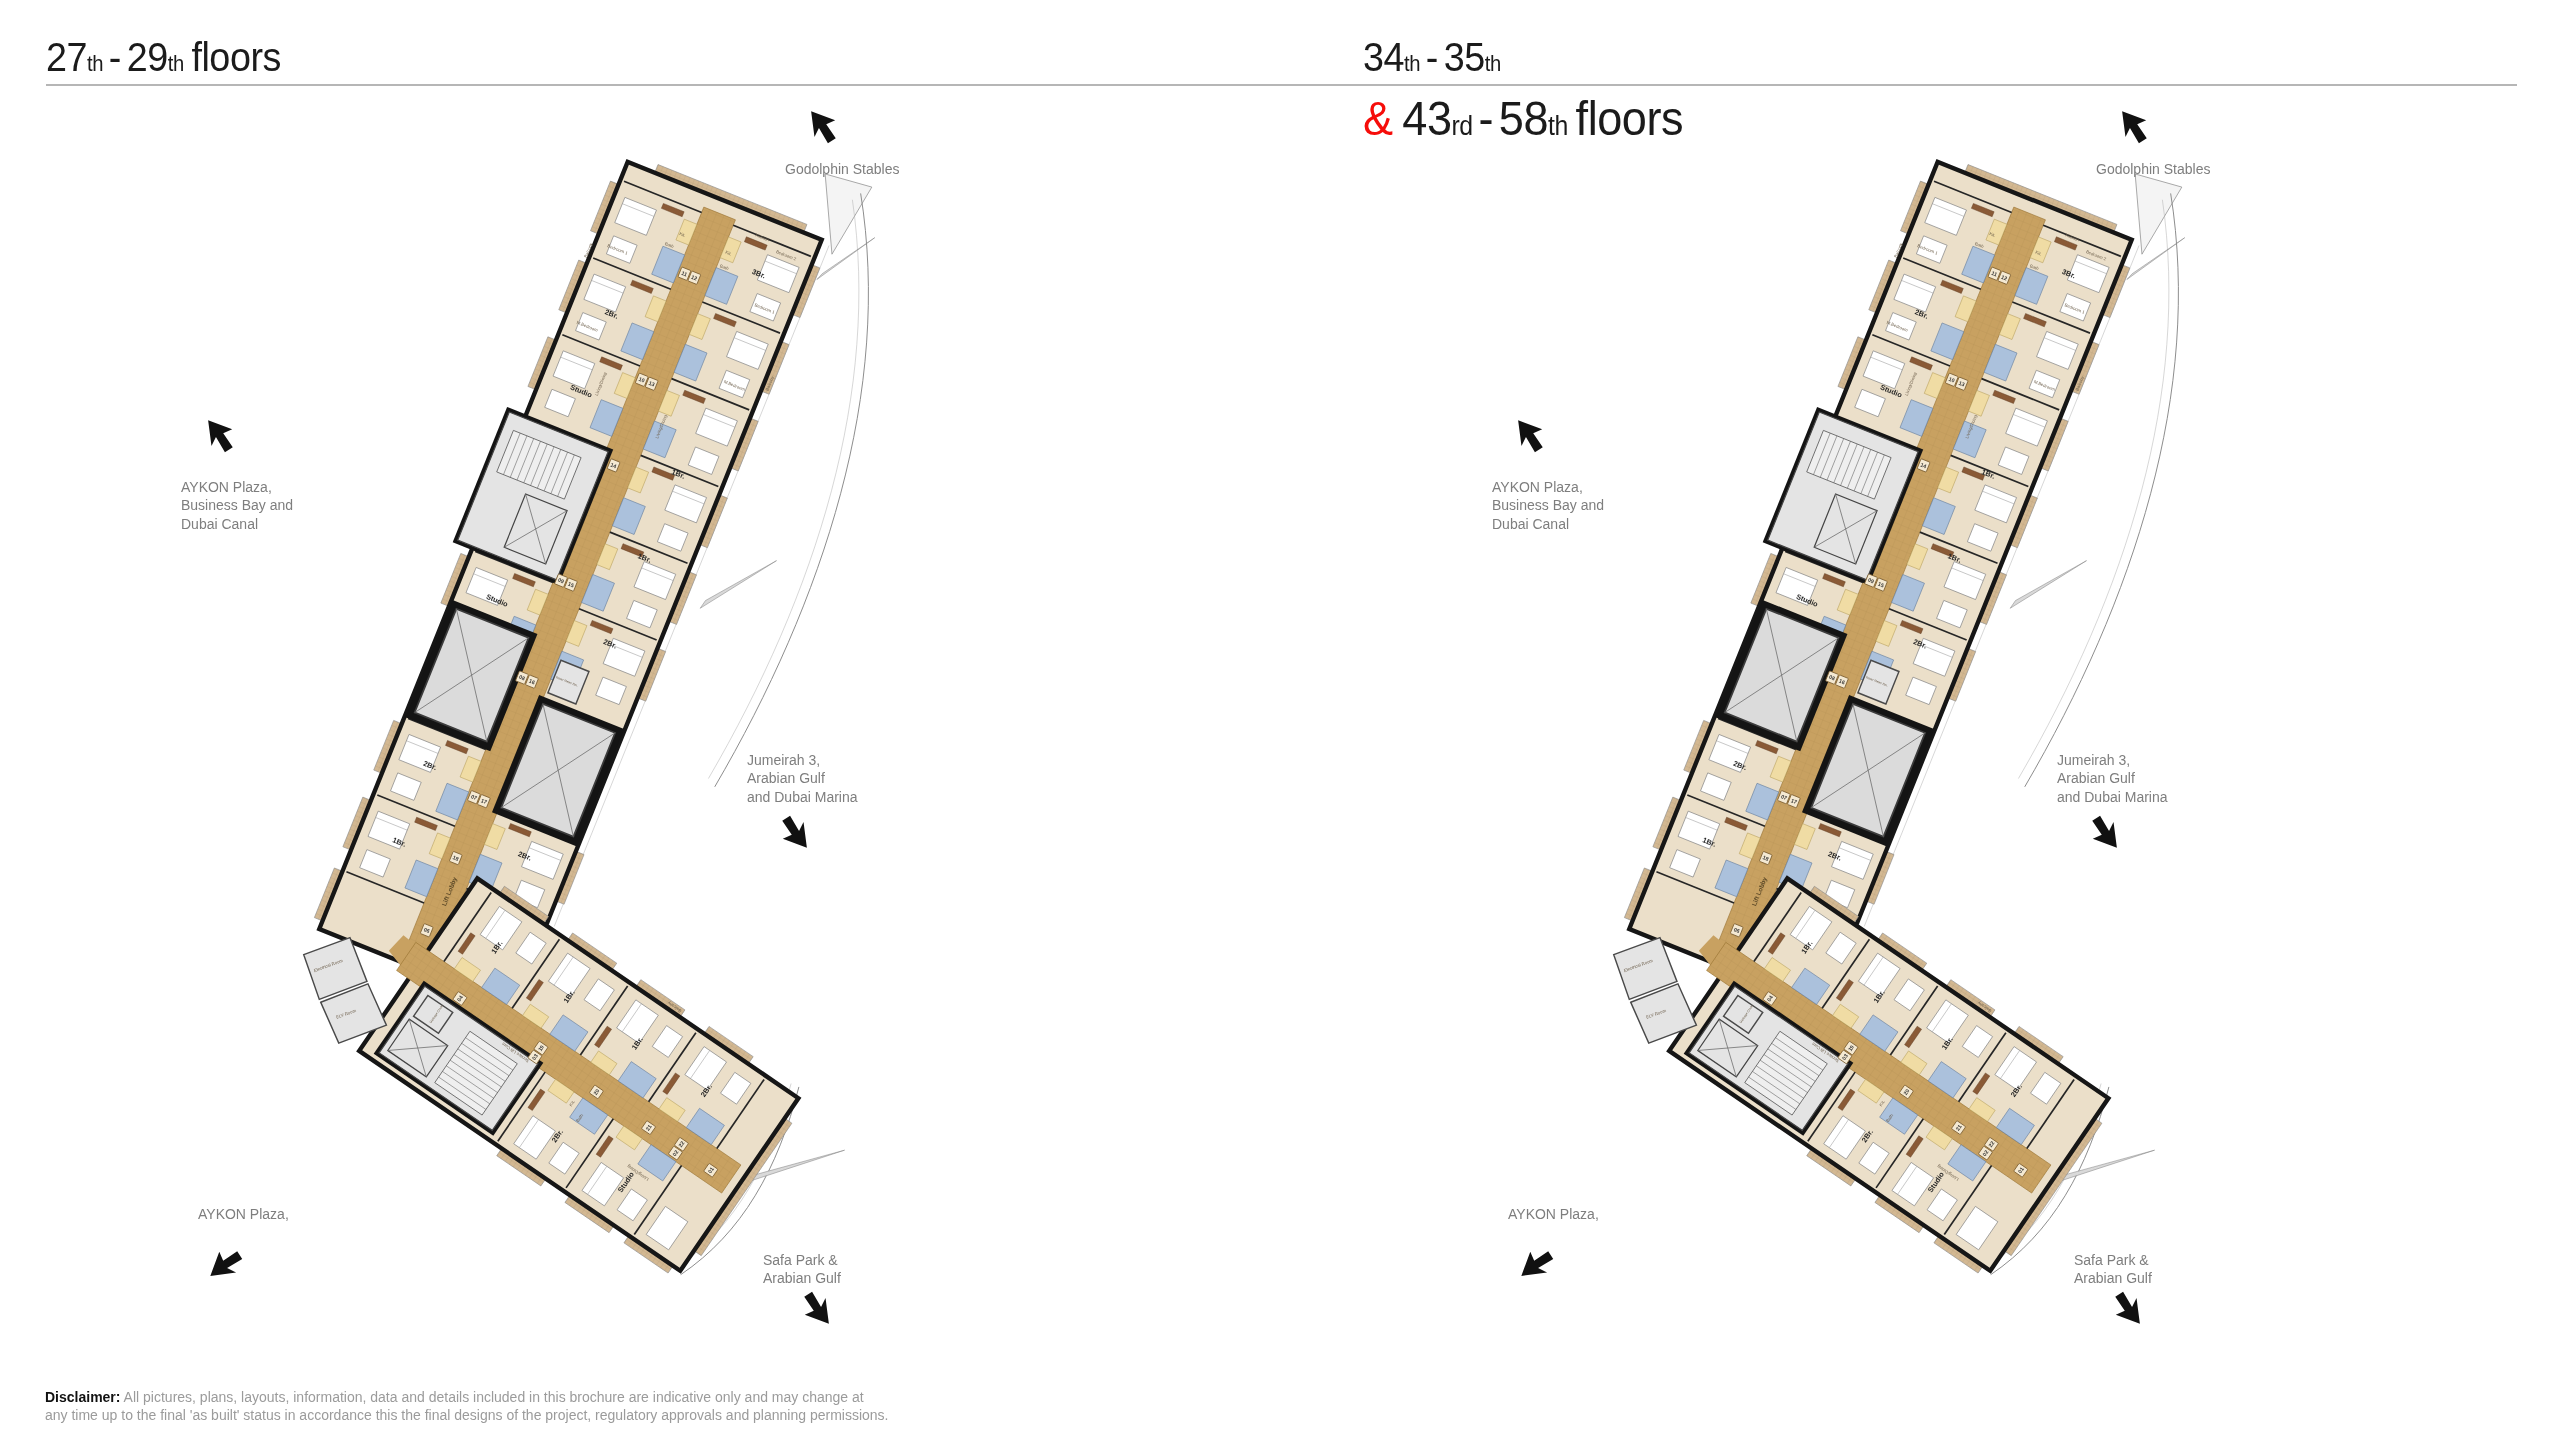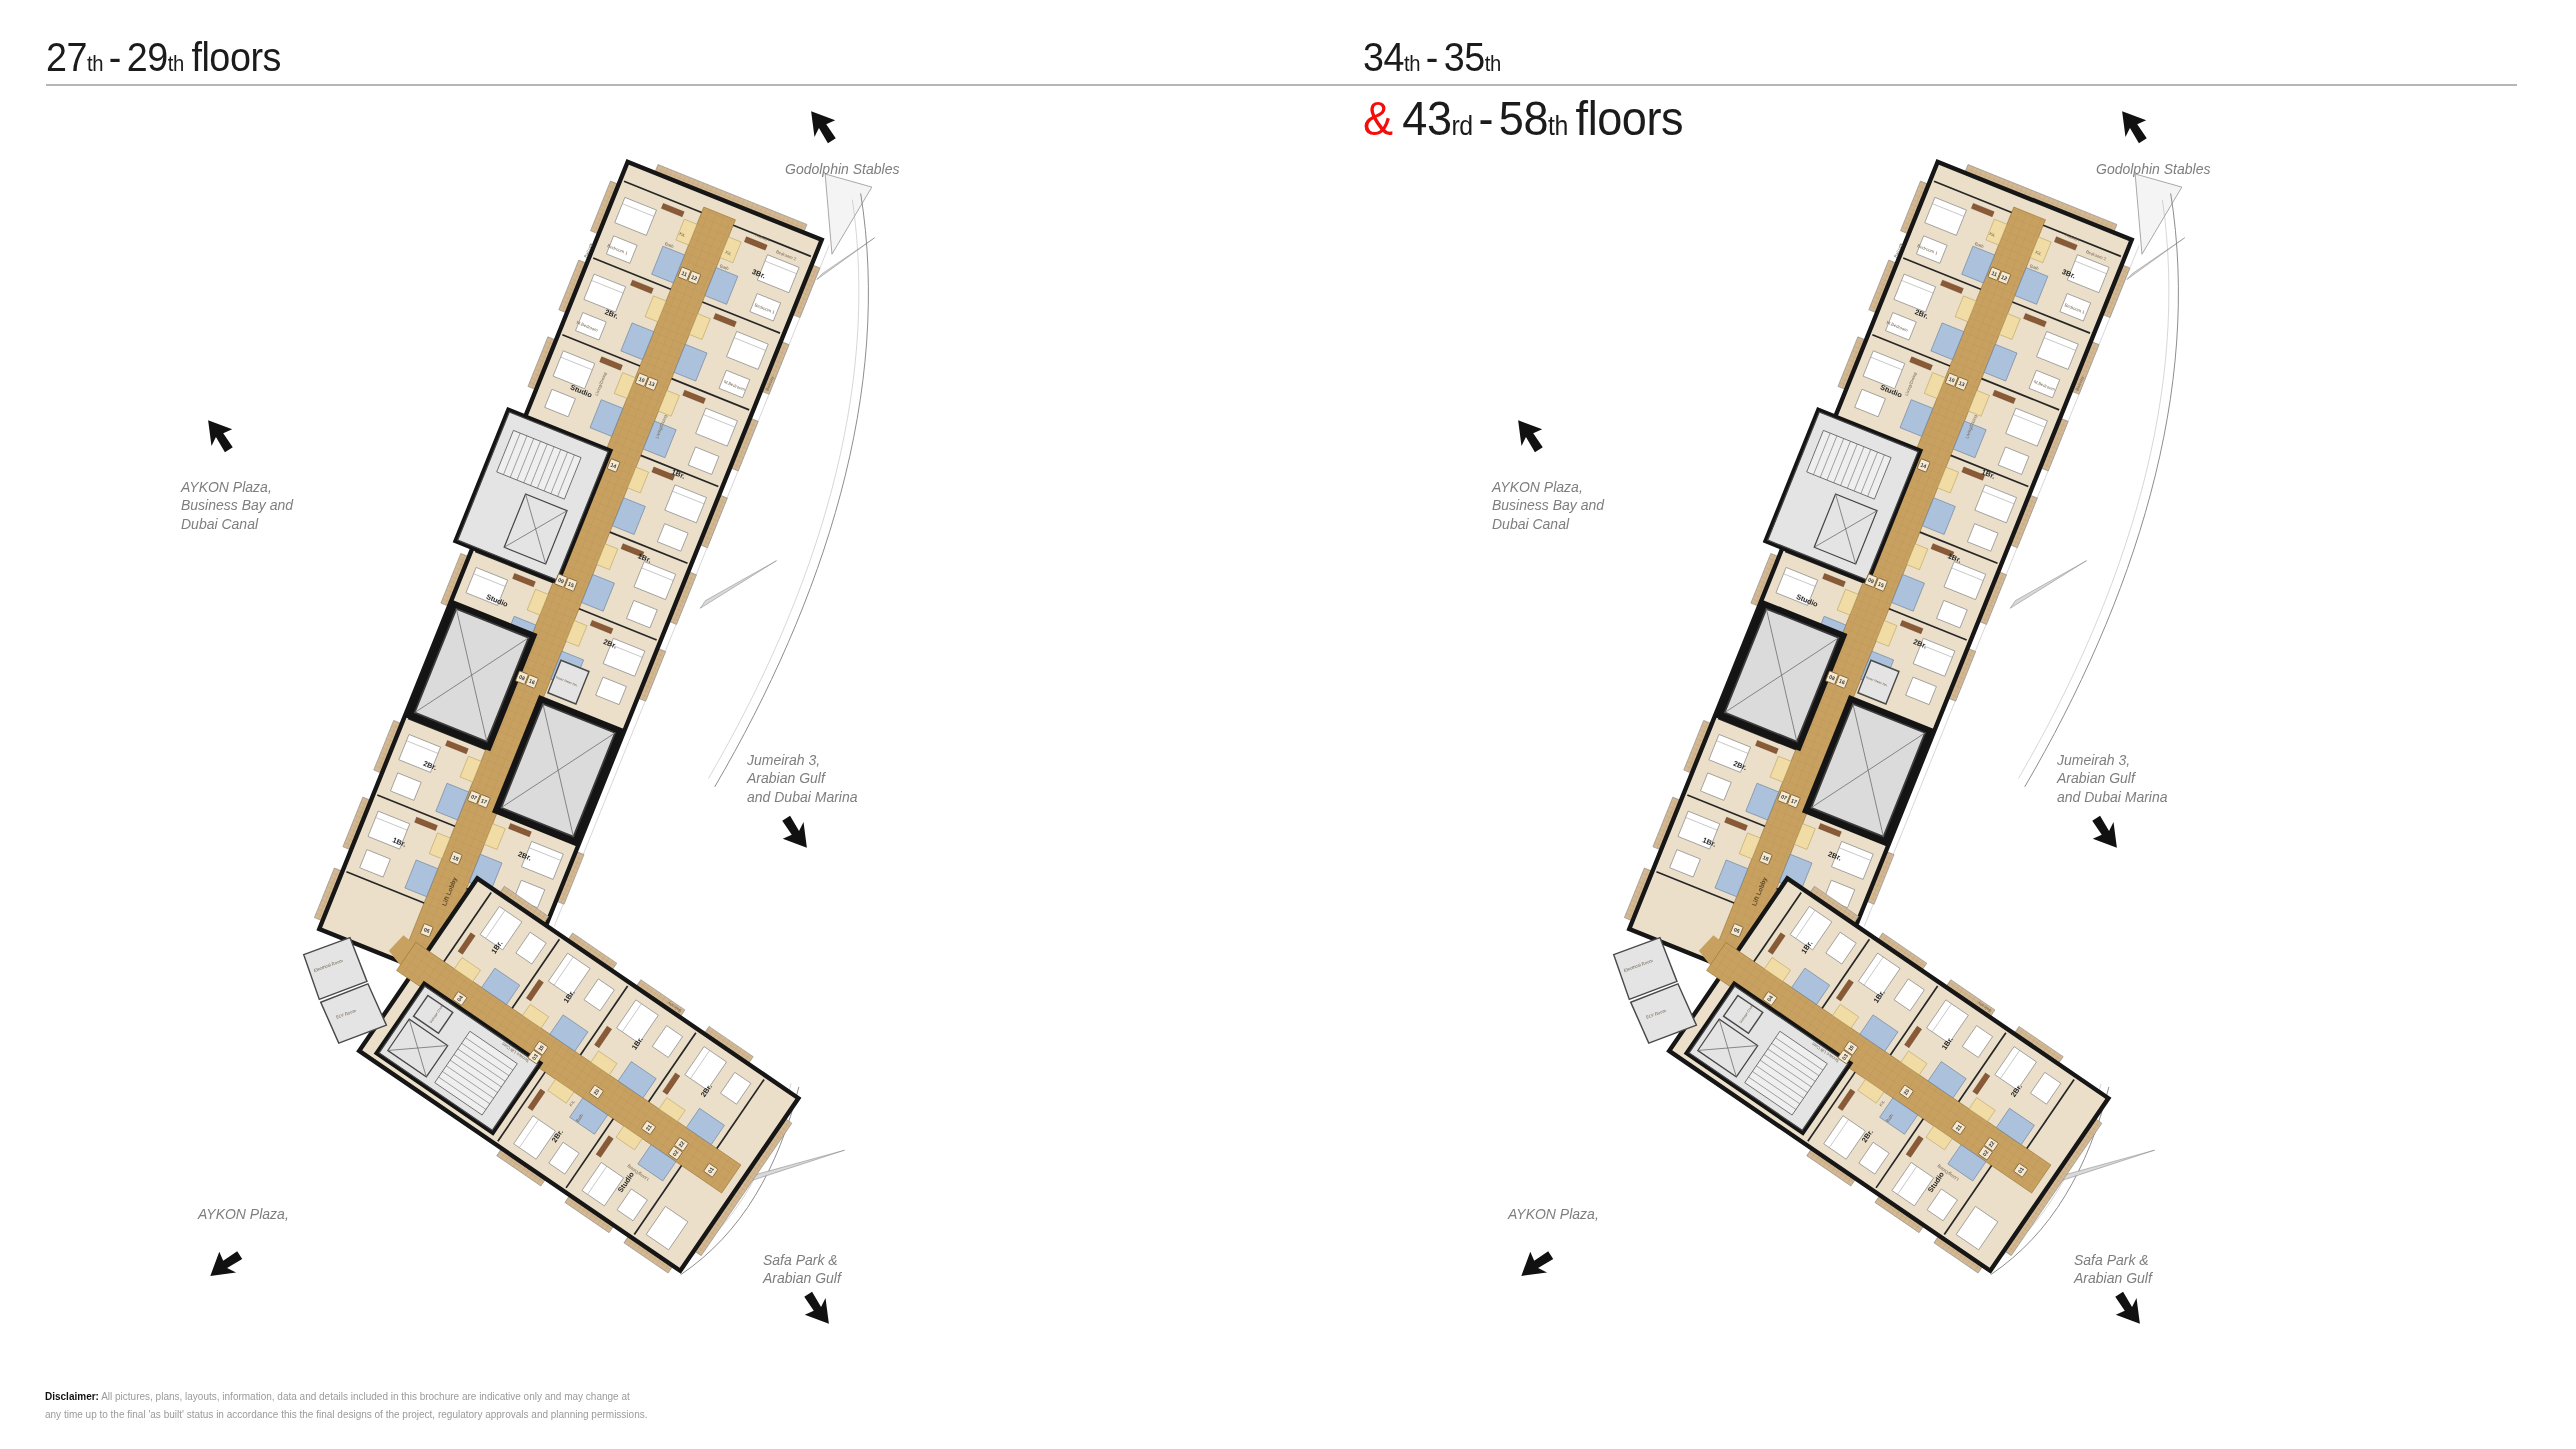--- a/index.html
+++ b/index.html
@@ -11,27 +11,27 @@
          letter-spacing:-0.5px;white-space:nowrap;}
   .t-big{font-size:41px;}
   .t-sm{font-size:22px;}
   .t2-big{font-size:49px;}
   .t2-sm{font-size:27px;}
   .t-dash{margin:0 6.3px;}
   .t-tail{margin-left:8.4px;}
   .t-amp{color:#f60d0a;margin-right:10.5px;}
   .rule{background:#b6b6b6;height:2.1px;}
   
-  .dir{color:#7e7e7e;font-size:14px;line-height:18.4px;white-space:nowrap;font-style:italic;}
+  .dir{color:#7e7e7e;font-size:14px;line-height:18.4px;white-space:nowrap;}
   .dir span{display:block;}
   .arr{width:28px;height:34px;}
   .arr.rot180{transform:rotate(180deg);}
   .arr.rotm90{transform:rotate(-90deg);}
   
-  .disc{font-size:10px;line-height:18px;color:#9b9b9b;}
+  .disc{font-size:14px;line-height:18px;color:#9b9b9b;}
   .disc b{color:#111111;font-weight:700;}
   
   .slab{fill:#EBDFC9;stroke:#161616;stroke-width:9;}
   .corr{fill:#C8A161;stroke:#9a7434;stroke-width:1.2;}
   .balc{fill:#D3B892;stroke:#8f8f8f;stroke-width:1.2;}
   .bath{fill:#ABC1DC;stroke:#68809f;stroke-width:1.2;}
   .kitch{fill:#F0DCA4;stroke:#b39b55;stroke-width:1;}
   .wood{fill:#8a5a36;stroke:#5c3a20;stroke-width:.8;}
   .furn{fill:#ffffff;stroke:#898989;stroke-width:1.4;}
   .furnline{stroke:#999999;stroke-width:1;}

